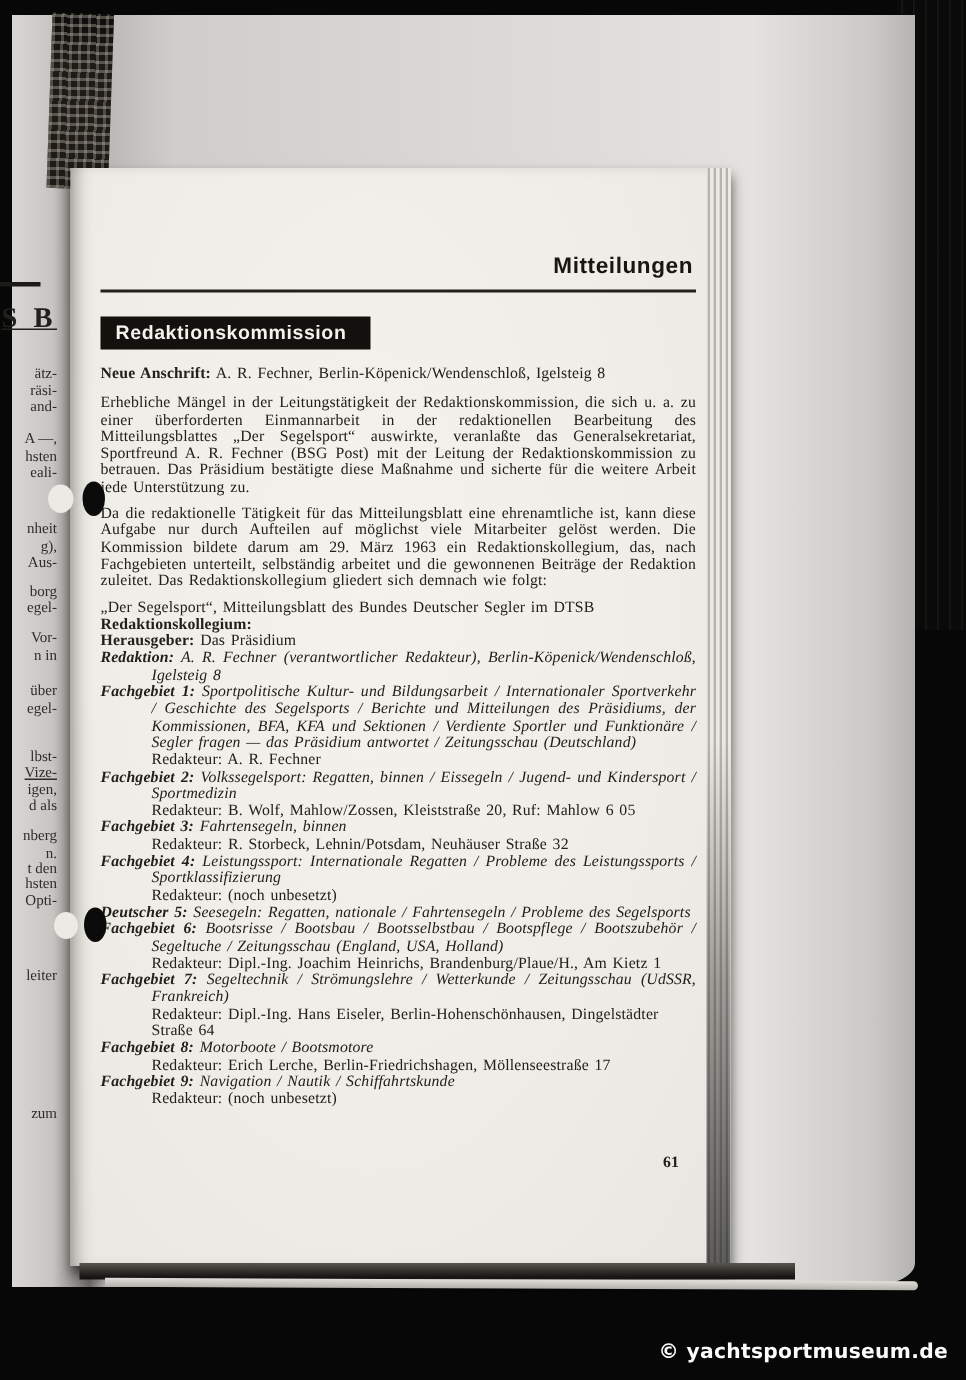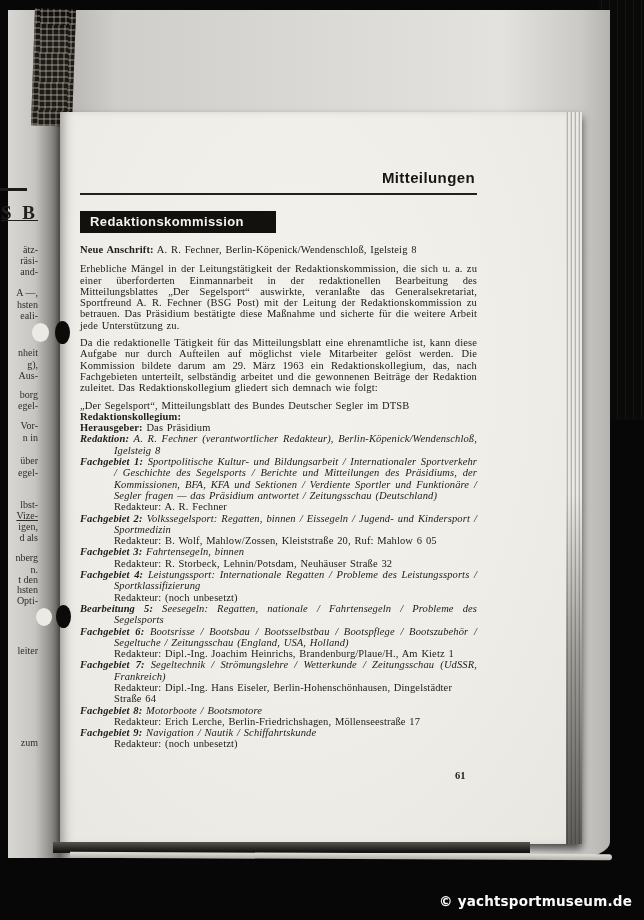--- a/index.html
+++ b/index.html
@@ -19,35 +19,35 @@
     background-color:#1e1b17;
     background-image:repeating-linear-gradient(0deg,rgba(205,200,188,.34) 0 2px,rgba(0,0,0,0) 2px 6px),
                      repeating-linear-gradient(90deg,rgba(195,190,178,.30) 0 2px,rgba(0,0,0,0) 2px 6px),
                      linear-gradient(180deg,rgba(0,0,0,.55),rgba(0,0,0,0) 30%);}
   
   #margin-col{position:absolute;left:0;top:0;width:41px;height:870px;font-size:10px;color:#2f2d2a;}
   .mfrag{position:absolute;right:3px;white-space:nowrap;line-height:10px;}
   .mlarge{font-size:19px;font-weight:bold;letter-spacing:3px;line-height:19px;color:#21201d;}
   #margin-rule{position:absolute;left:0;top:188px;width:27px;height:3px;background:#1c1b19;}
   
-  #page{position:absolute;left:60px;top:112px;width:522px;height:732px;
+  #page{position:absolute;left:47px;top:112px;width:440px;height:732px;
     background:radial-gradient(ellipse at 45% 35%,#f4f2ed 0%,#efede7 55%,#e8e6e0 100%);
     box-shadow:0 5px 8px rgba(0,0,0,.65), inset 9px 0 12px -7px rgba(55,53,49,.55);
     color:#22201d;}
   #edge-stack{position:absolute;right:0;top:0;bottom:0;width:16px;
     background:linear-gradient(180deg,rgba(0,0,0,0) 0%,rgba(0,0,0,0) 52%,rgba(35,34,32,.38) 74%,rgba(20,20,18,.66) 100%),
       repeating-linear-gradient(90deg,#d9d7d1 0 1px,#b5b3ad 1px 2px,#ebe9e3 2px 4px);}
   #content{position:absolute;left:20px;top:58px;width:397px;
     font-size:10.5px;line-height:11.3px;letter-spacing:.12px;word-spacing:1px;}
   #page-header{font-family:"Liberation Sans",sans-serif;font-weight:bold;font-size:15px;
     line-height:15px;text-align:right;margin:0 2px 8px 0;letter-spacing:.4px;color:#181613;}
   #header-rule{border-top:2.5px solid #24211c;margin-bottom:16px;}
   #section-box{display:inline-block;background:#13110e;color:#f3f2ed;
     font-family:"Liberation Sans",sans-serif;font-weight:bold;font-size:13px;line-height:13px;
-    padding:4px 32px 5px 10px;margin-bottom:11px;letter-spacing:.4px;}
+    padding:4px 16px 5px 10px;margin-bottom:11px;letter-spacing:.4px;}
   .lbl{font-weight:bold;}
   .addr{margin-bottom:8px;}
   .para{text-align:justify;margin-bottom:6px;}
   .mastline{}
   .etop{padding-left:34px;text-indent:-34px;text-align:justify;font-style:italic;}
   .ered{margin-left:34px;}
   #page-number{position:absolute;left:395px;top:658px;font-weight:bold;font-size:10.5px;color:#22201d;}
   
   #bottom-shadow{position:absolute;left:53px;top:842px;width:477px;height:11px;
     background:linear-gradient(180deg,#57554f,#161513 85%);}
@@ -143,21 +143,21 @@
       </div>
       <div>
         <div class="etop"><span class="lbl">Fachgebiet 3:</span> <span>Fahrtensegeln, binnen</span></div>
         <div class="ered">Redakteur: R. Storbeck, Lehnin/Potsdam, Neuhäuser Straße 32</div>
       </div>
       <div>
         <div class="etop"><span class="lbl">Fachgebiet 4:</span> <span>Leistungssport: Internationale Regatten / Probleme des Leistungssports / Sportklassifizierung</span></div>
         <div class="ered">Redakteur: (noch unbesetzt)</div>
       </div>
       <div>
-        <div class="etop"><span class="lbl">Bearbeitung 5:</span> <span>Seesegeln: Regatten, nationale / Fahrtensegeln / Probleme des Segelsports</span></div>
+        <div class="etop"><span class="lbl">Deutscher 5:</span> <span>Seesegeln: Regatten, nationale / Fahrtensegeln / Probleme des Segelsports</span></div>
       </div>
       <div>
         <div class="etop"><span class="lbl">Fachgebiet 6:</span> <span>Bootsrisse / Bootsbau / Bootsselbstbau / Bootspflege / Bootszubehör / Segeltuche / Zeitungsschau (England, USA, Holland)</span></div>
         <div class="ered">Redakteur: Dipl.-Ing. Joachim Heinrichs, Brandenburg/Plaue/H., Am Kietz 1</div>
       </div>
       <div>
         <div class="etop"><span class="lbl">Fachgebiet 7:</span> <span>Segeltechnik / Strömungslehre / Wetterkunde / Zeitungsschau (UdSSR, Frankreich)</span></div>
         <div class="ered">Redakteur: Dipl.-Ing. Hans Eiseler, Berlin-Hohenschönhausen, Dingelstädter Straße 64</div>
       </div>
       <div>

